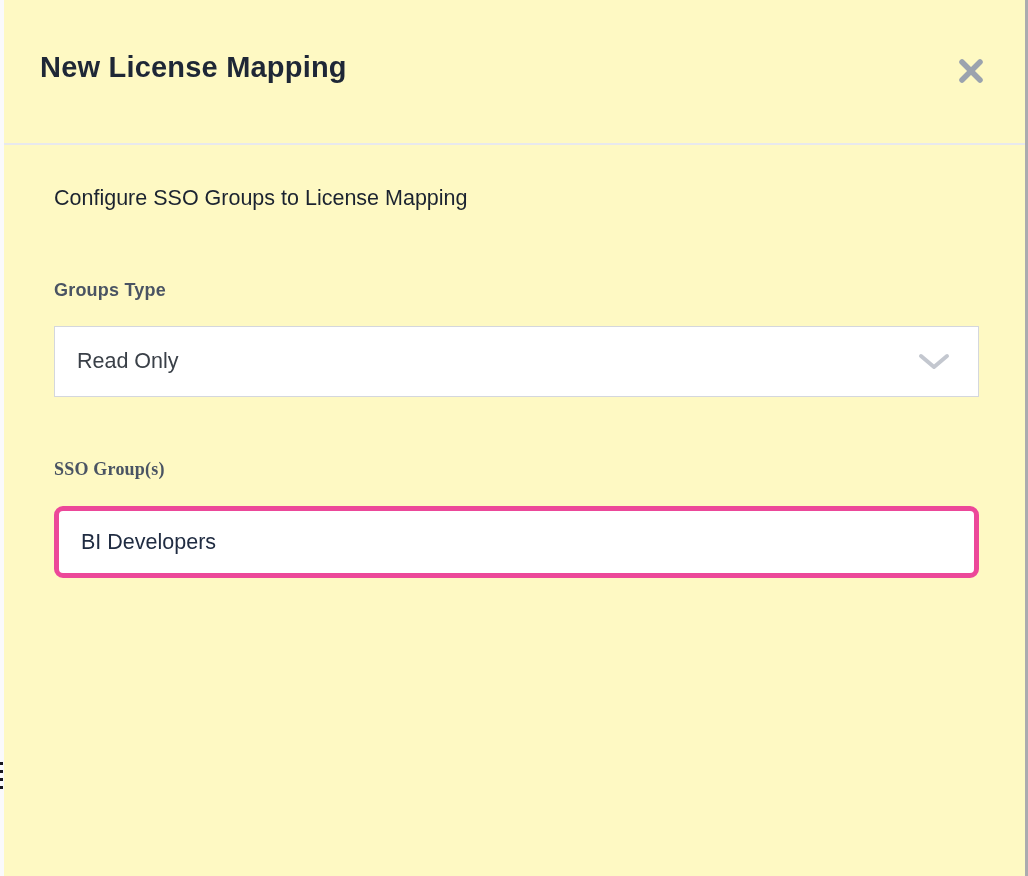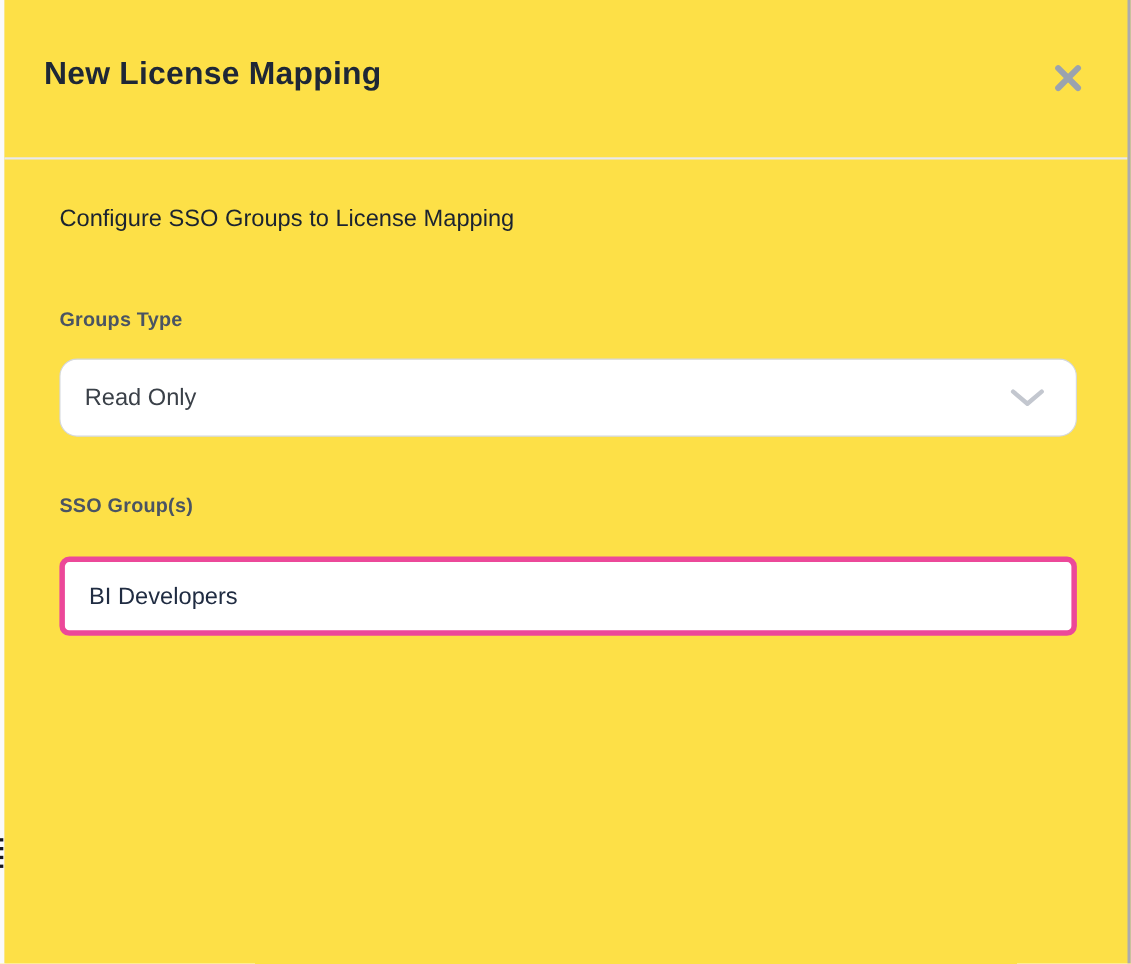--- a/index.html
+++ b/index.html
@@ -10,21 +10,21 @@
     -webkit-font-smoothing:antialiased;
   }
   
   .backdrop-strip{
     position:absolute;left:0;top:0;width:4px;height:876px;
     background:#fafafb;border-right:1px solid #eeeef1;z-index:1;
   }
   .backdrop-dashes{position:absolute;left:0;top:762px;z-index:2;}
   .backdrop-dashes .dash{width:3px;height:3px;background:#16161f;margin-bottom:5px;}
 
-  .modal{position:absolute;left:4px;top:0;right:0;bottom:0;background:#fde047;z-index:3;}
+  .modal{position:absolute;left:4px;top:0;right:0;bottom:0;background:#fef9c3;z-index:3;}
   .modal-right-border{
     position:absolute;top:0;right:0;width:3px;height:876px;background:#ababaf;z-index:6;
   }
 
   .modal-title{
     position:absolute;left:36px;top:51px;
     font-size:29px;font-weight:700;color:#1e2736;letter-spacing:.2px;
   }
   .close-btn{
     position:absolute;top:56px;right:42px;width:30px;height:30px;
@@ -38,25 +38,25 @@
   .subtitle{
     position:absolute;left:50px;top:186px;
     font-size:21.5px;color:#1b2330;
   }
 
   .field-label{
     position:absolute;left:50px;
     font-size:18px;font-weight:700;color:#4a5463;letter-spacing:.2px;
   }
   .label-license{top:280px;}
-  .label-sso{top:449px;}
+  .label-sso{top:459px;font-family:Liberation Serif, serif;}
 
   .control{
     position:absolute;left:50px;width:925px;height:71px;
-    border:1px solid #d4d7dd;border-radius:16px;background:#ffffff;
+    border:1px solid #d4d7dd;border-radius:0;background:#ffffff;
     box-sizing:border-box;display:flex;align-items:center;
   }
   .select-box{top:326px;cursor:pointer;}
   .select-value{
     padding-left:22px;font-size:21.5px;color:#3a4048;flex:1;
   }
   .chevron{margin-right:28px;display:flex;align-items:center;}
 
   .text-input{
     position:absolute;left:50px;top:506px;width:925px;height:72px;

